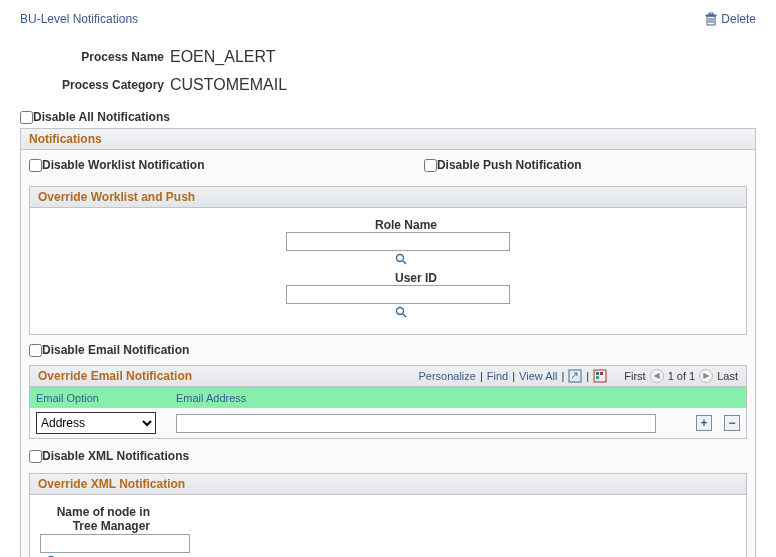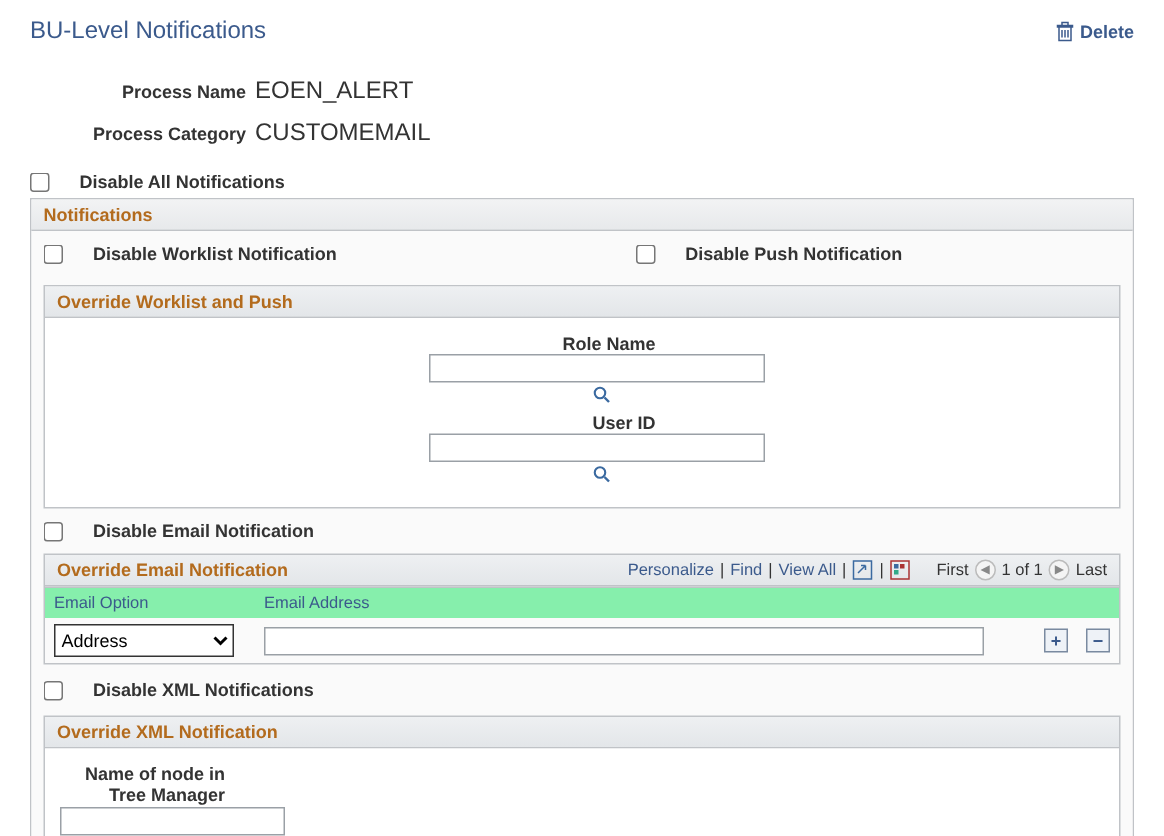--- a/index.html
+++ b/index.html
@@ -16,31 +16,30 @@
     padding: 12px 20px;
   }
   .header-row {
     display: flex;
     justify-content: space-between;
     align-items: center;
     margin-bottom: 20px;
   }
   .page-title {
     color: #3b5a8c;
-    font-size: 16px;
+    font-size: 12px;
     font-weight: normal;
   }
   .delete-link {
     color: #3b5a8c;
     font-size: 12px;
     cursor: pointer;
     display: flex;
     align-items: flex-start;
     gap: 4px;
-    font-weight: bold;
   }
   .trash-icon {
     width: 12px;
     height: 14px;
   }
   .form-grid {
     margin-left: 40px;
     margin-bottom: 14px;
   }
   .form-row {
@@ -55,21 +54,21 @@
     font-weight: bold;
     font-size: 12px;
     padding-right: 6px;
   }
   .form-value {
     font-size: 16px;
   }
   .chk-row {
     display: flex;
     align-items: center;
-    gap: 20px;
+    gap: 0;
     margin: 4px 0;
   }
   .chk-row label {
     font-weight: bold;
     font-size: 12px;
   }
   .group {
     border: 1px solid #c0c3c7;
     margin-bottom: 4px;
     position: relative;

